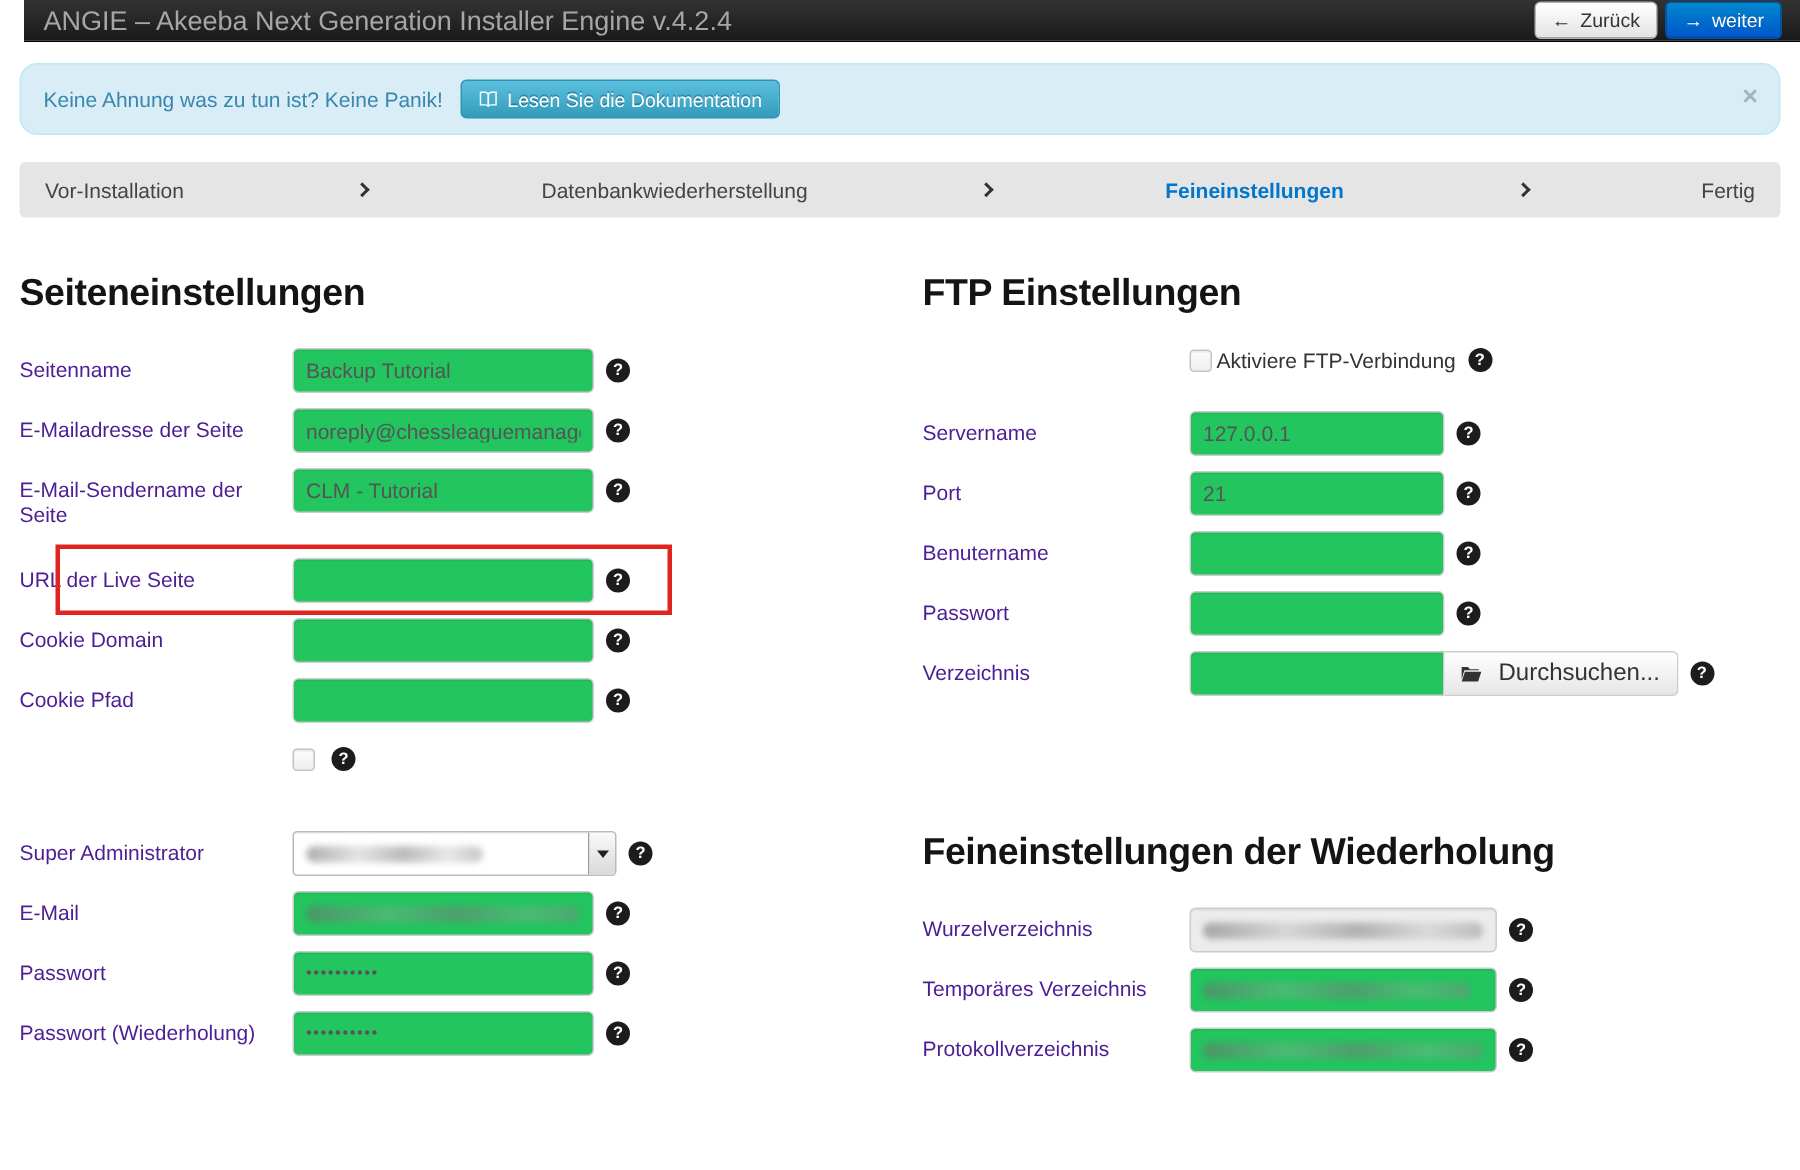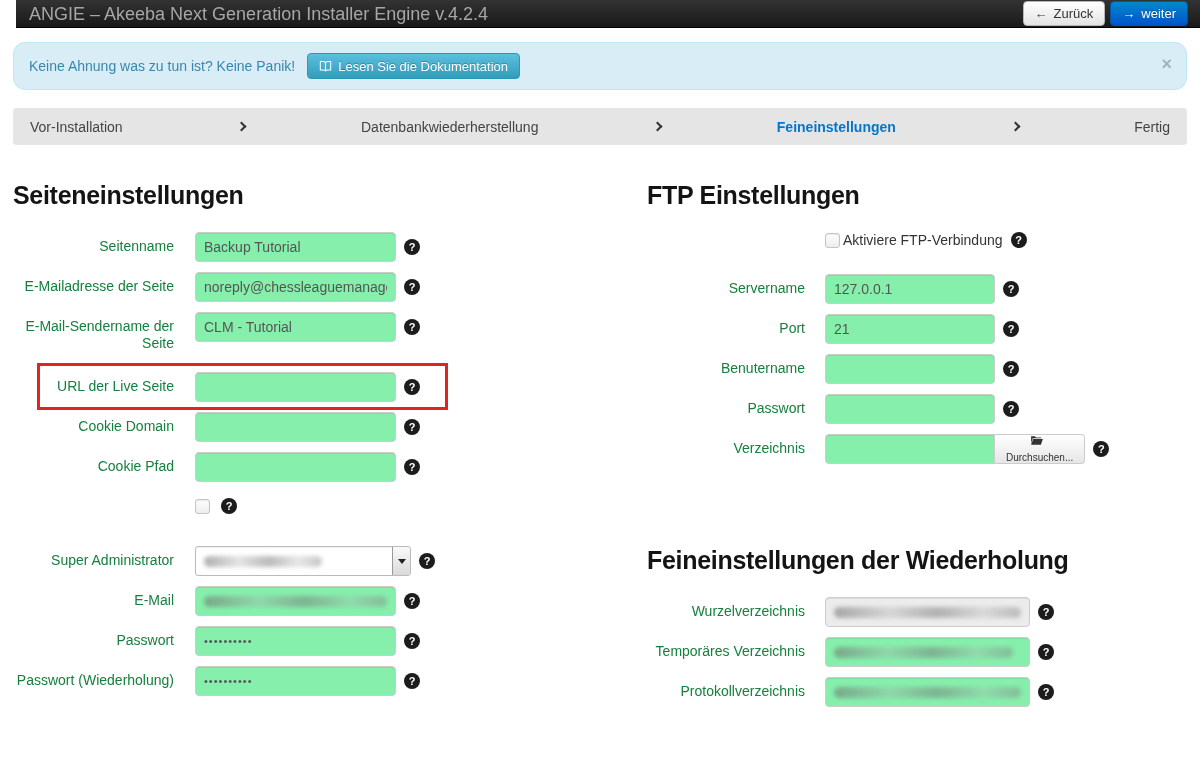--- a/index.html
+++ b/index.html
@@ -29,31 +29,31 @@
 
   
   .breadcrumb { margin:18px 13px 0 13px; background:#e5e5e5; border-radius:4px; height:37px;
                 display:flex; align-items:center; padding:0 17px; font-size:14px; color:#444;justify-content:space-between; }
   .crumb { color:#444; cursor:default; }
   .crumb.active { color:#0077cc; font-weight:bold; }
   .crumb-sep { width:7px; height:7px; border-top:2px solid #333; border-right:2px solid #333;
                transform:rotate(45deg); margin:0 13px; flex:0 0 auto; }
 
   
-  .content { display:grid; grid-template-columns:587px 587px; padding:0 0 0 13px; margin-top:36px; row-gap:40px;gap:32px; }
+  .content { display:grid; grid-template-columns:587px 587px; padding:0 0 0 13px; margin-top:36px; row-gap:40px; }
   .section h2 { font-size:25px; font-weight:bold; color:#141414; margin-bottom:22px; letter-spacing:-.3px; }
   .col-right { padding-left:15px; }
 
   .form-row { display:flex; align-items:flex-start; margin-bottom:10px; position:relative; }
   .form-row.tall { margin-bottom:20px; }
-  .flabel { width:161px; text-align:right; font-size:14px; color:#15803d; padding-top:6px; line-height:17px; }
+  .flabel { width:161px; text-align:left; font-size:14px; color:#4c1d95; padding-top:6px; line-height:17px; }
   .col-right .flabel { width:158px; }
   .fgap { width:21px; flex:0 0 auto; }
   .col-right .fgap { width:20px; }
-  .tinput { width:201px; height:30px; border:1px solid #ccc; border-radius:4px; background:#86efac;
+  .tinput { width:201px; height:30px; border:1px solid #ccc; border-radius:4px; background:#22c55e;
             box-shadow:inset 0 1px 1px rgba(0,0,0,.075); padding:4px 8px; font-size:14px; color:#555;
             font-family:"Liberation Sans", sans-serif; }
   .col-right .tinput { width:170px; }
   .tinput:disabled, .tinput.disabled { background:#ececec; color:#555; }
 
   .help-icon { width:16px; height:16px; border-radius:50%; background:#1c1c1c; color:#fff; font-size:11px;
                font-weight:bold; display:flex; align-items:center; justify-content:center;
                margin:7px 0 0 8px; flex:0 0 auto; cursor:default; }
 
   
@@ -67,21 +67,21 @@
   .indent-right { margin-left:178px;text-align:right; }
 
   
   .red-box { position:absolute; left:24px; top:-9px; width:411px; height:47px;
              border:3px solid #e0241f; pointer-events:none; }
 
   
   .append-group { display:flex; }
   .append-group .tinput { border-top-right-radius:0; border-bottom-right-radius:0; }
   .btn-browse { background:linear-gradient(#ffffff,#e6e6e6); border:1px solid #ccc; color:#333;
-                border-left:none; border-radius:0 4px 4px 0; height:30px; font-size:10px; padding:0 11px;flex-direction:column; }
+                border-left:none; border-radius:0 4px 4px 0; height:30px; font-size:16px; padding:0 11px; }
 
   
   .fake-select { position:relative; width:216px; height:30px; border:1px solid #bbb; border-radius:3px;
                  background:#fff; box-shadow:inset 0 1px 1px rgba(0,0,0,.06); cursor:pointer; }
   .select-arrow-strip { position:absolute; top:0; right:0; width:18px; height:28px;
                         background:linear-gradient(#fafafa,#d9d9d9); border-left:1px solid #999;
                         border-radius:0 3px 3px 0; display:flex; align-items:center; justify-content:center; }
   .select-arrow-strip::after { content:""; width:0; height:0; border-left:4px solid transparent;
                                border-right:4px solid transparent; border-top:5px solid #222; }
 

